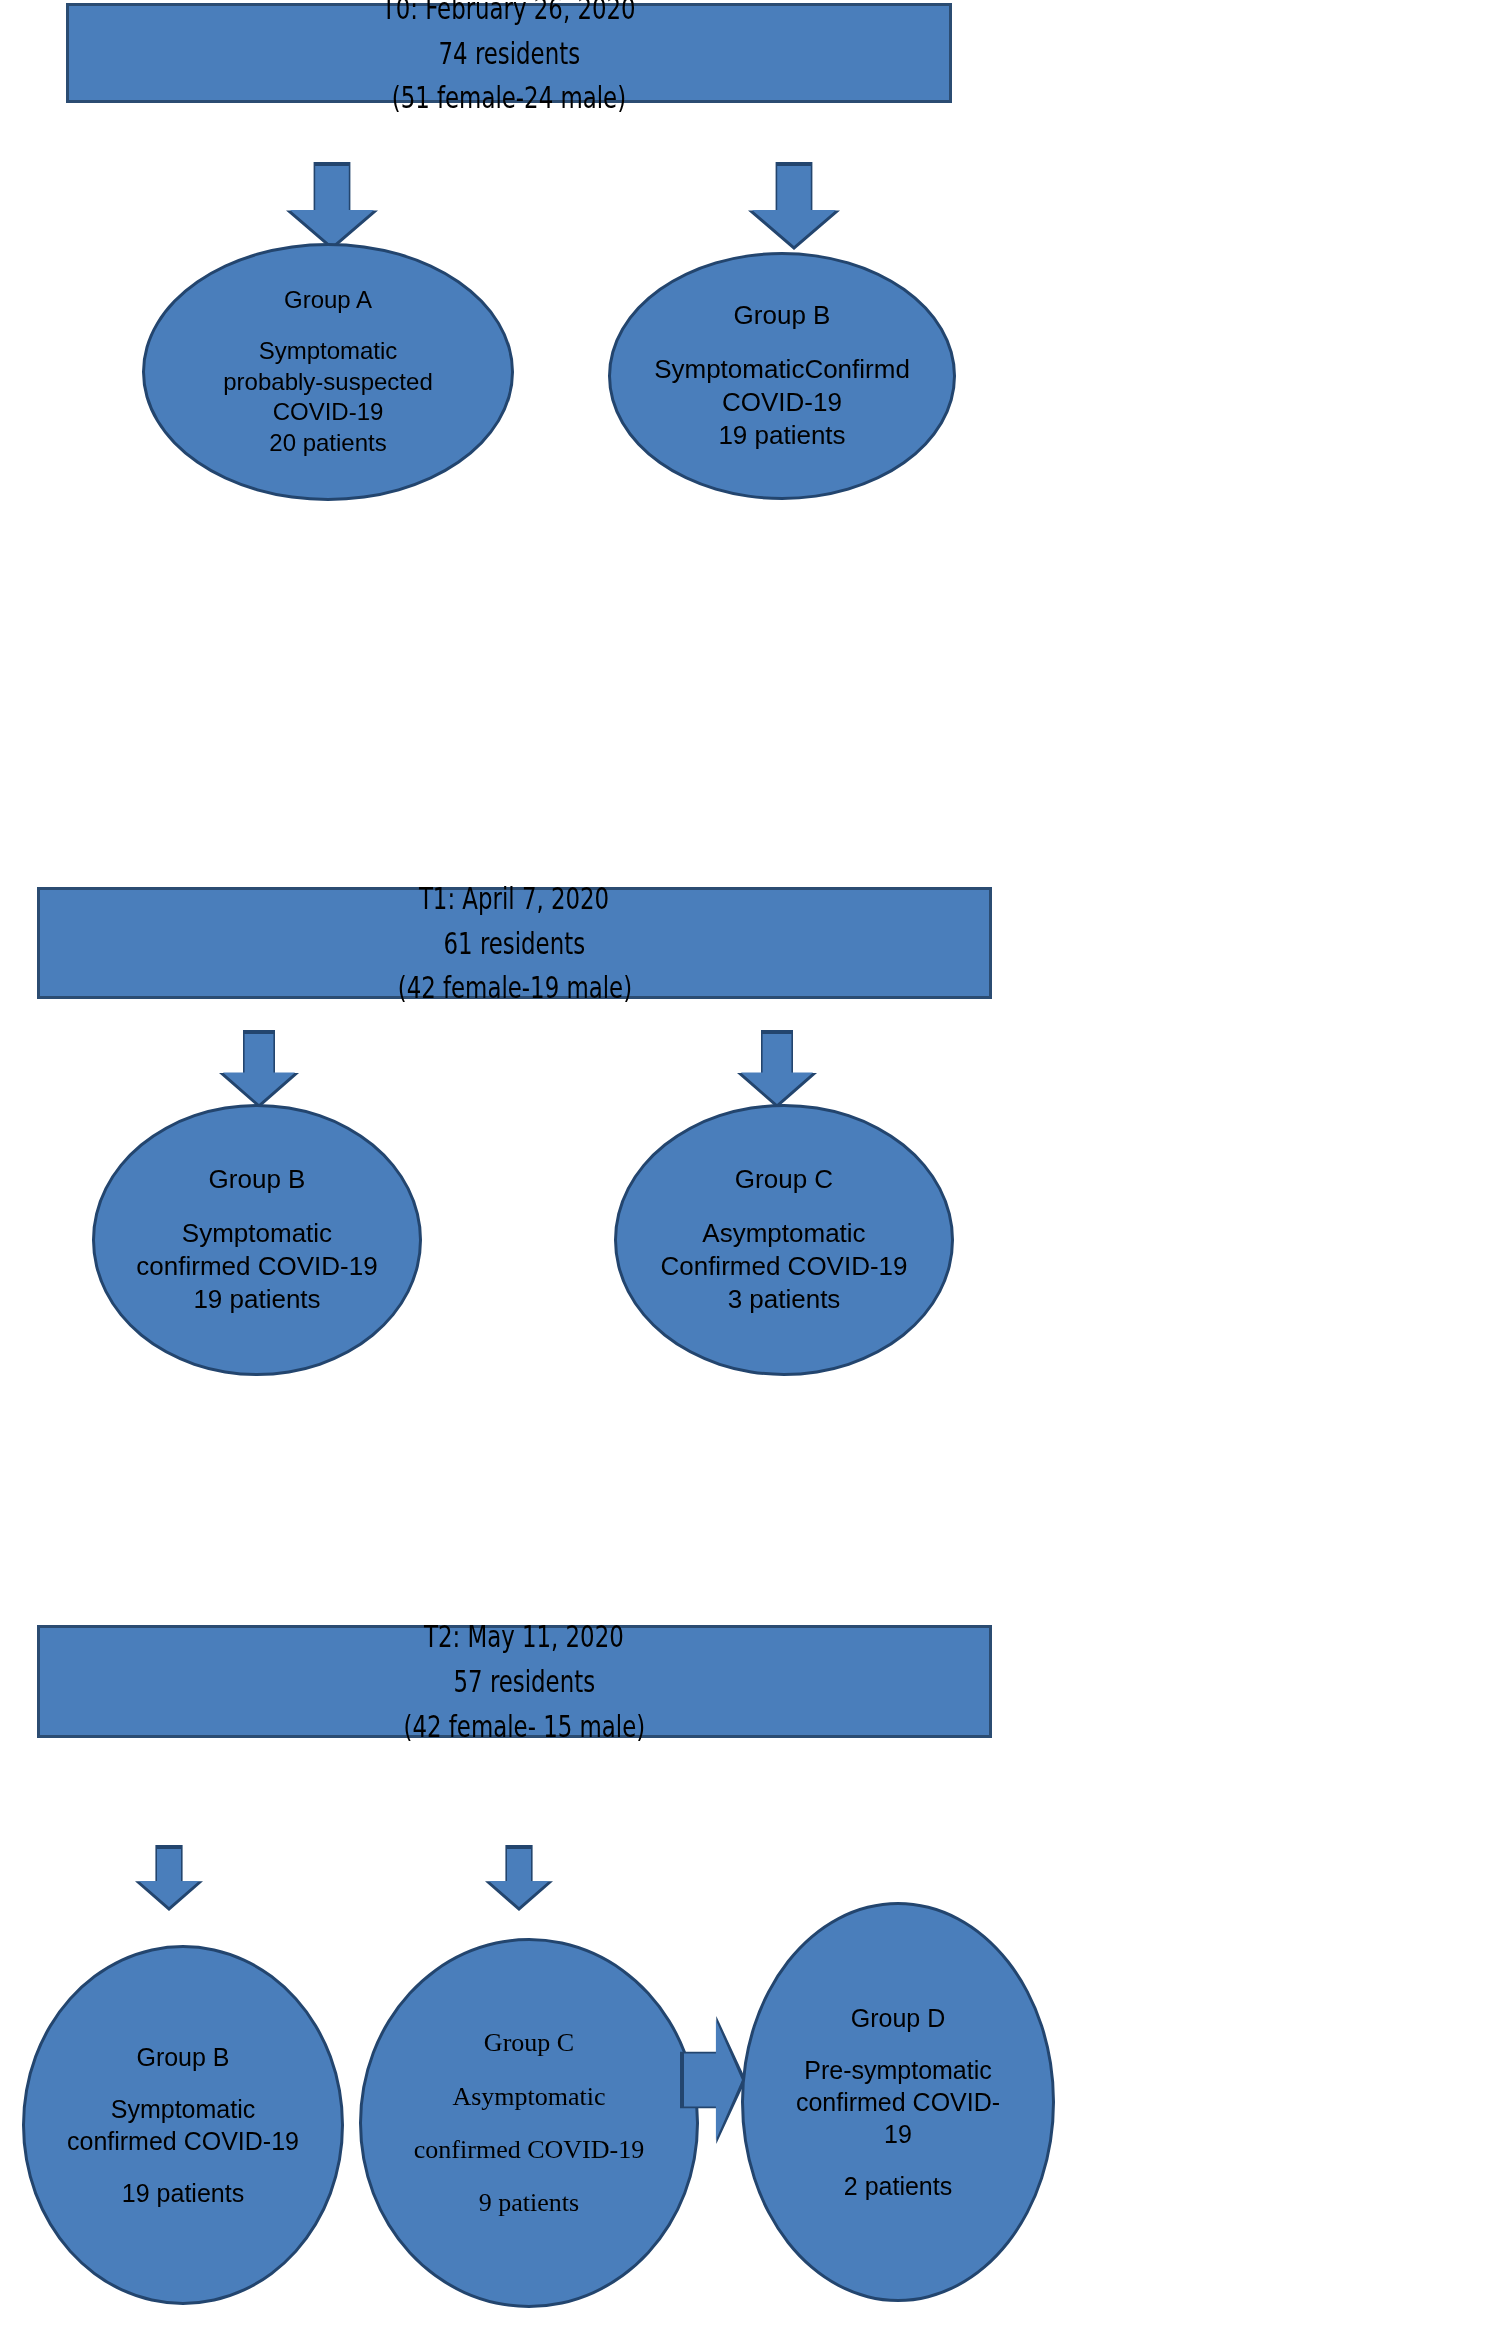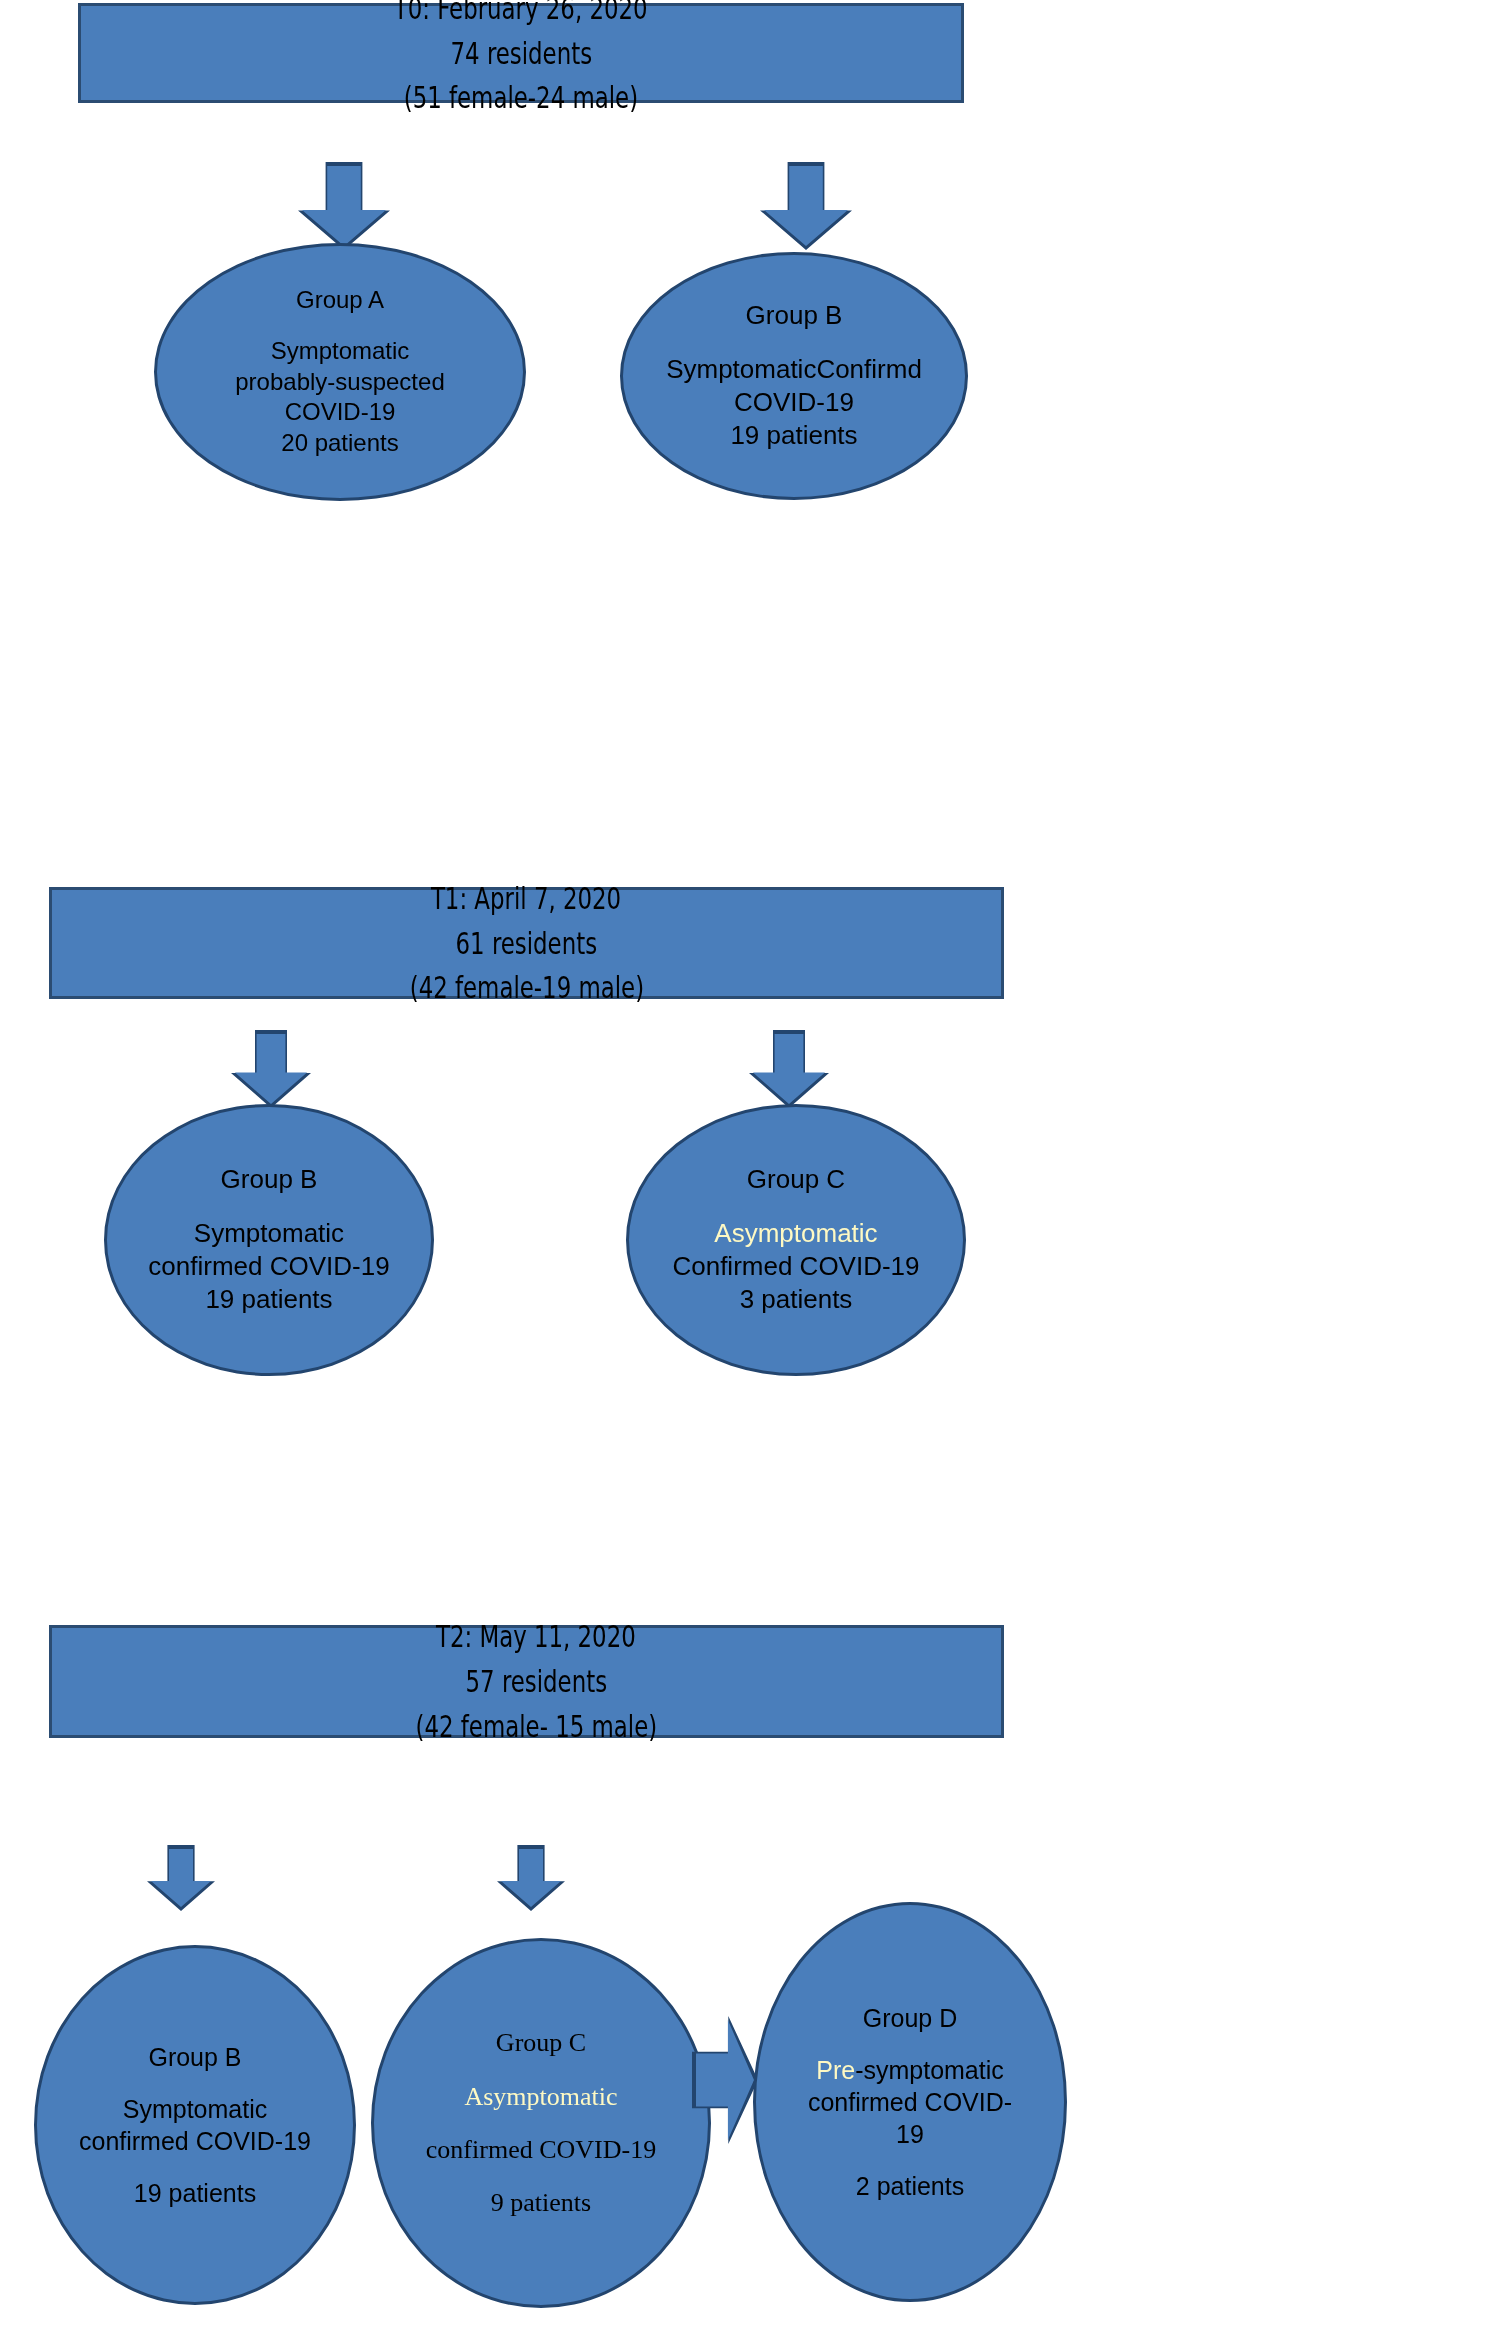--- a/index.html
+++ b/index.html
@@ -1,20 +1,20 @@
 <!DOCTYPE html>
 <html><head>
 <meta charset="utf-8">
 <style>
   html,body{margin:0;padding:0;background:#ffffff;}
   body{
     width:1500px;height:2325px;position:relative;overflow:hidden;
     font-family:"Liberation Sans",sans-serif;color:#000;
   }
-  .stage{position:absolute;left:16px;top:0;width:1392px;height:2325px;}
+  .stage{position:absolute;left:4px;top:0;width:1392px;height:2325px;}
 
   
   .banner{
     position:absolute;
     background:#4A7EBB;
     border:3px solid #2B4C72;
     box-sizing:border-box;
     display:flex;flex-direction:column;
     align-items:center;justify-content:center;
     text-align:center;
@@ -33,21 +33,21 @@
     border:3px solid #23456E;
     border-radius:50%;
     box-sizing:border-box;
     display:flex;flex-direction:column;
     align-items:center;justify-content:center;
     text-align:center;
     color:#000;
   }
   .ell .eline{line-height:1.28;white-space:nowrap;}
   .ell .gap{height:20px;}
-  .red{color:#fef9c3;}
+  .red{color:#000000;}
   .serif{font-family:"Liberation Serif","DejaVu Serif",serif;}
 
   
   .arrow-down{
     position:absolute;
     background:#4A7EBB;
     -webkit-clip-path:polygon(30% 0%,70% 0%,70% 55%,100% 55%,50% 100%,0% 55%,30% 55%);
     clip-path:polygon(30% 0%,70% 0%,70% 55%,100% 55%,50% 100%,0% 55%,30% 55%);
   }
   .arrow-down-border{

